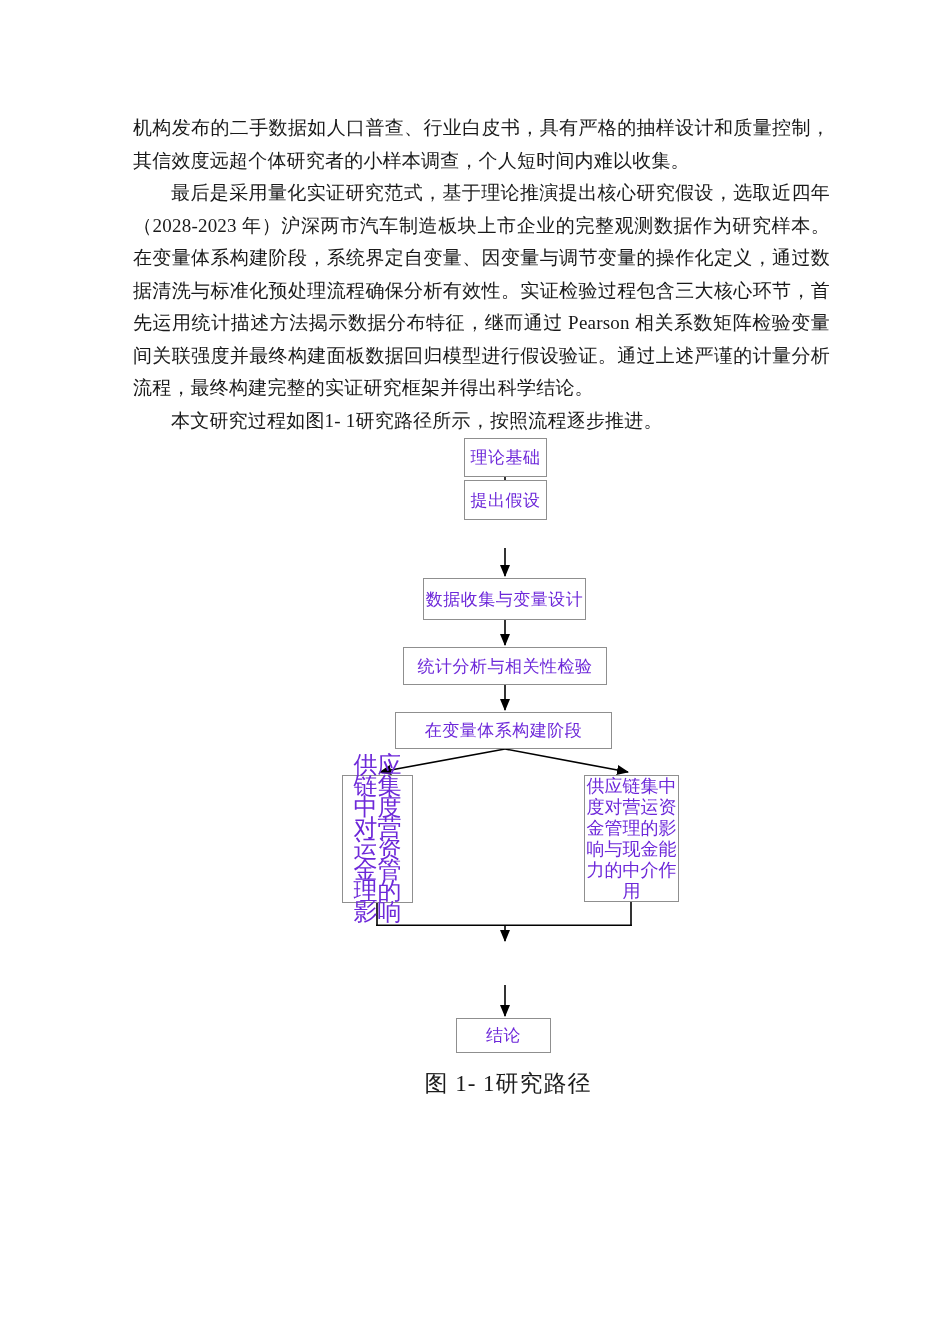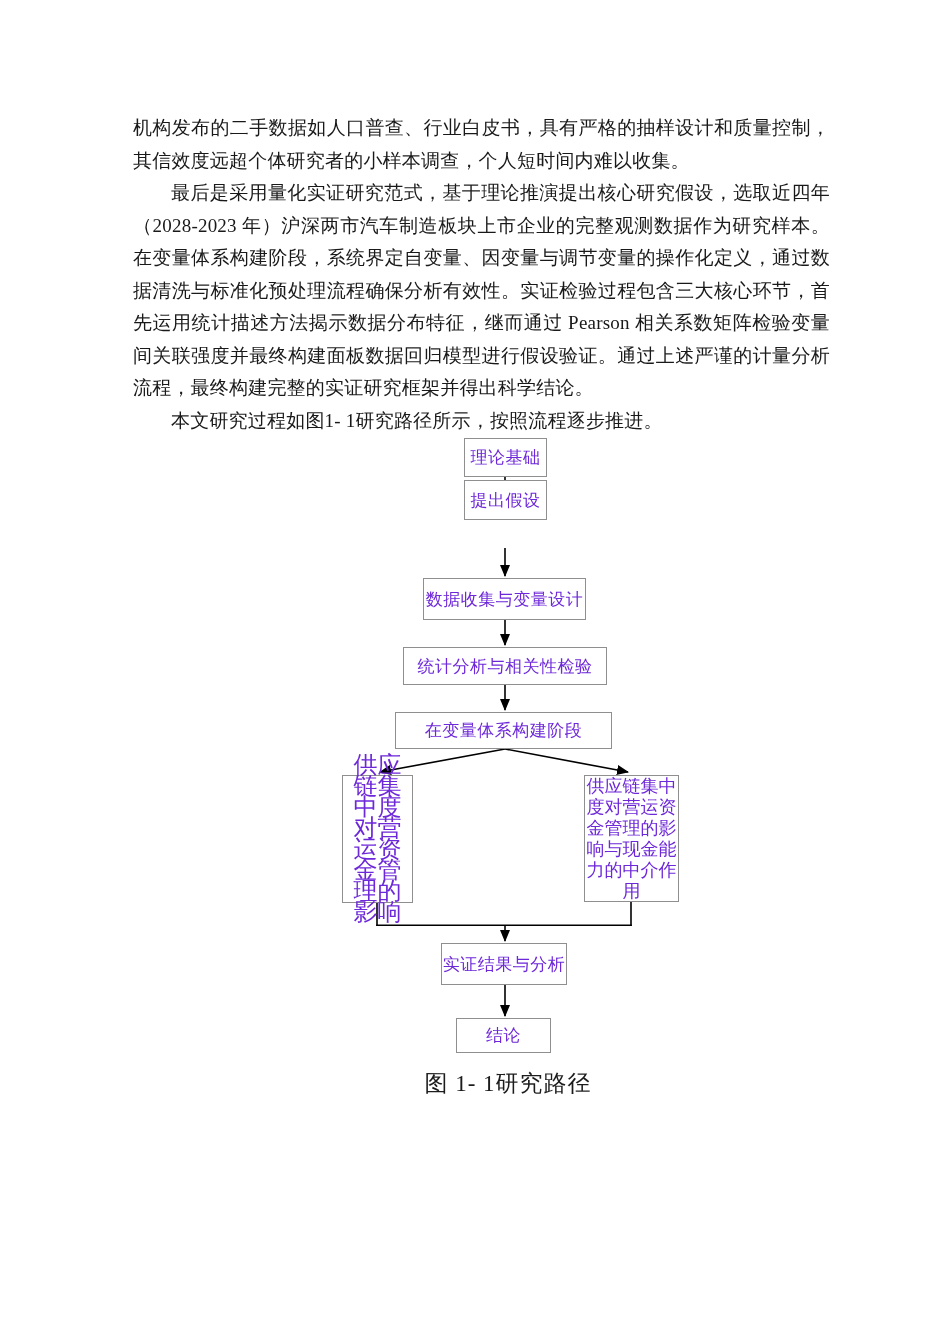--- a/index.html
+++ b/index.html
@@ -128,21 +128,20 @@
   <div class="fc-box" style="left:423px;top:578px;width:163px;height:42px">数据收集与变量设计</div>
 
   <div class="fc-box" style="left:403px;top:647px;width:204px;height:38px">统计分析与相关性检验</div>
 
   <div class="fc-box" style="left:395px;top:712px;width:217px;height:37px">在变量体系构建阶段</div>
 
   <div class="fc-box tall left-branch" style="left:342px;top:775px;width:71px;height:128px">供应链集中度对营运资金管理的影响</div>
 
   <div class="fc-box tall right-branch" style="left:584px;top:775px;width:95px;height:127px">供应链集中度对营运资金管理的影响与现金能力的中介作用</div>
 
-  <div class="fc-box" style="left:441px;top:943px;width:126px;height:42px">实证结果与分析</div>
 
   <div class="fc-box" style="left:456px;top:1018px;width:95px;height:35px">结论</div>
 
   <div class="fc-caption">图 1- 1研究路径</div>
 
   <div class="footer-pageno">第3页</div>
 
 </div>
 
 </body></html>

